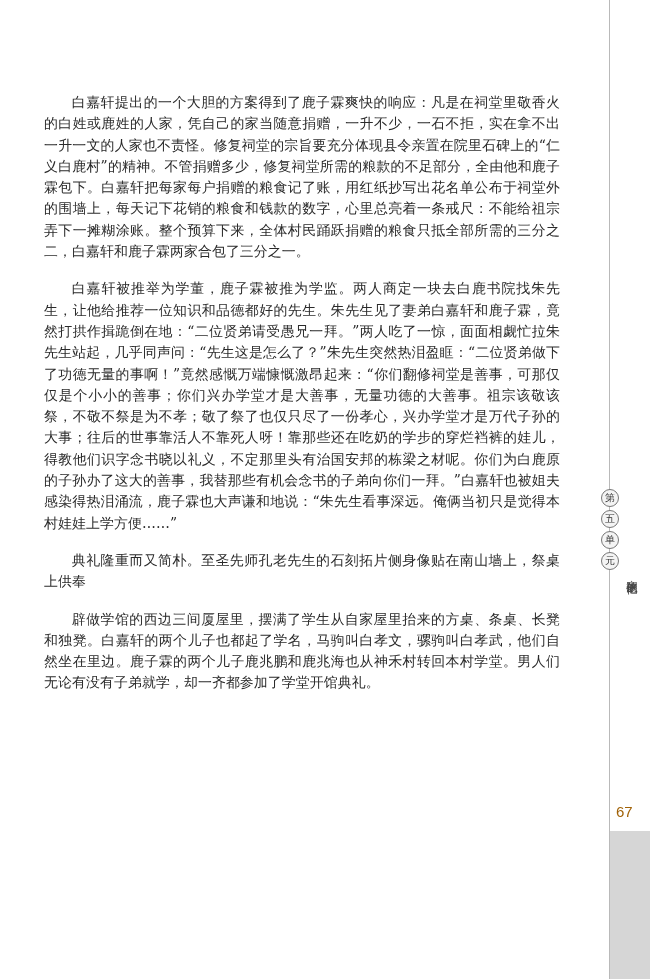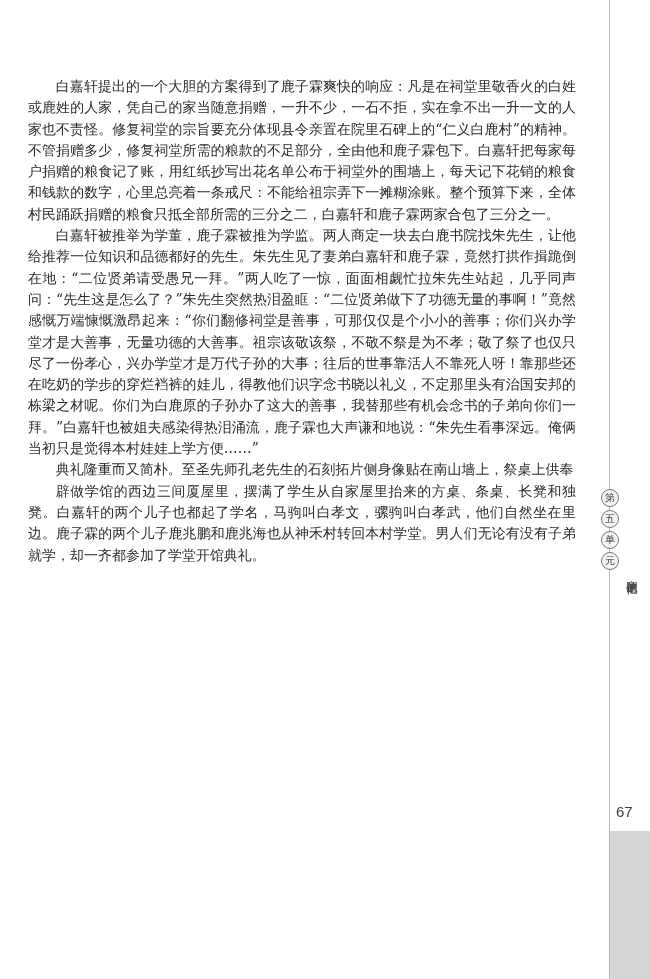--- a/index.html
+++ b/index.html
@@ -5,40 +5,40 @@
     html, body { margin:0; padding:0; }
     body {
       width:650px; height:979px; background:#ffffff; position:relative; overflow:hidden;
       font-family:"DejaVu Serif","Liberation Serif",serif; color:#2a2a2a;
     }
     .text-body {
       position:absolute; left:28px; top:76px; width:548px;
       font-size:13.9px; line-height:21.3px; text-align:justify;
       letter-spacing:0.1px;
     }
-    .para { margin:0; text-indent:2em; }
+    .para { margin:16px; text-indent:2em; }
     .side-line {
       position:absolute; left:609px; top:0; width:1px; height:979px; background:#b9b9b9;
     }
     .unit-badges {
       position:absolute; left:601px; top:489px; width:18px;
       display:flex; flex-direction:column; gap:3px;
     }
     .badge {
       width:16px; height:16px; border:1px solid #777; border-radius:50%; background:#f4f4f4;
       font-size:10px; line-height:16px; text-align:center; color:#333;
     }
     .chapter-title {
       position:absolute; left:624px; top:571px; width:14px;
       font-size:11px; line-height:13px; color:#444; writing-mode:vertical-rl;
       letter-spacing:1px;
     }
     .page-number {
       position:absolute; left:616px; top:803px;
-      font-family:"Liberation Sans","DejaVu Sans",sans-serif; font-size:15px; color:#404040;
+      font-family:"Liberation Sans","DejaVu Sans",sans-serif; font-size:15px; color:#a16207;
     }
     .gray-tab {
       position:absolute; left:610px; top:831px; width:40px; height:148px;
       background:#d6d6d6;
     }
   </style>
 </head>
 <body>
 
 <div class="text-body">

